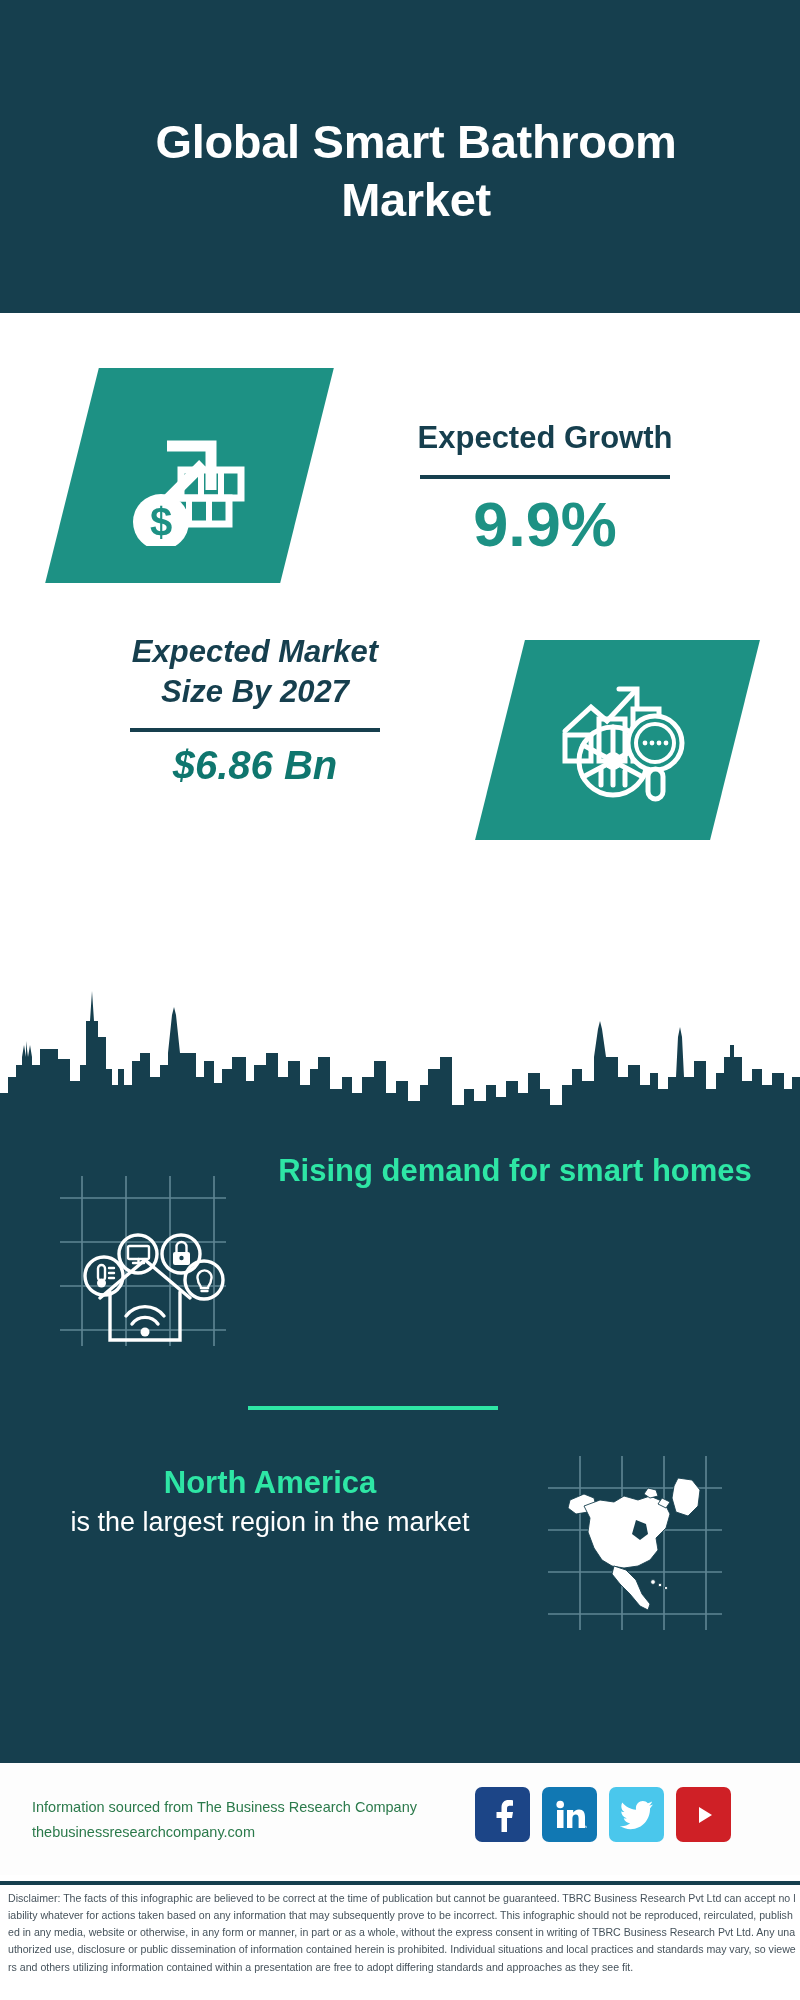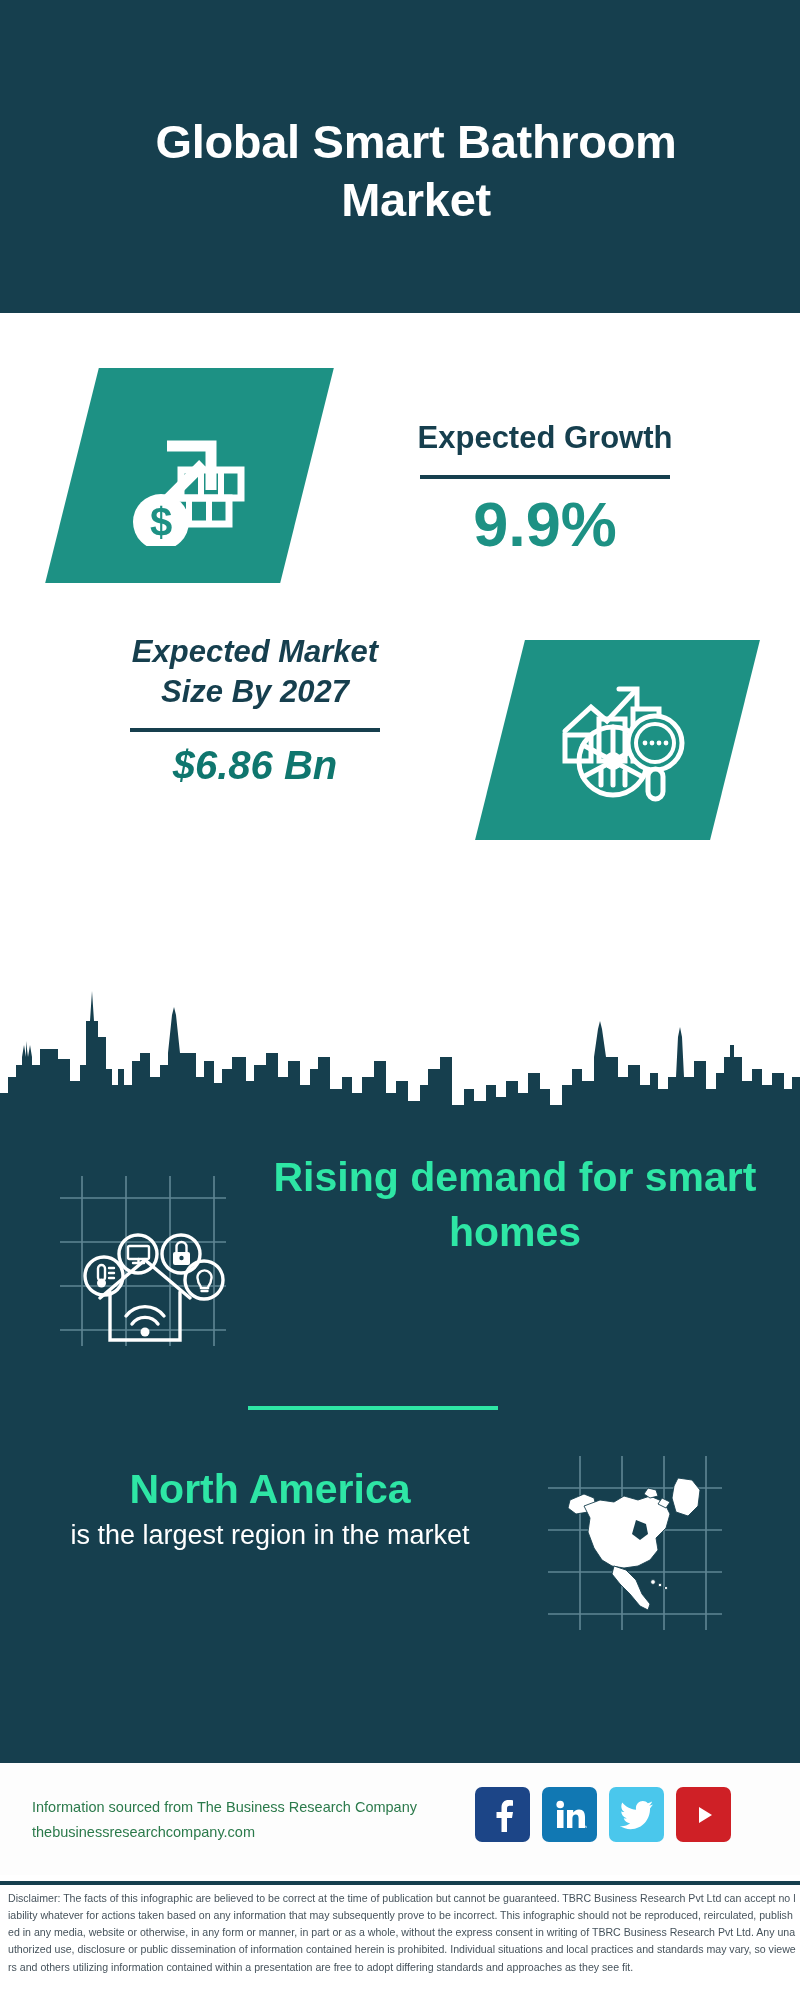--- a/index.html
+++ b/index.html
@@ -92,21 +92,21 @@
   .driver-row {
     position:absolute; left:0; top:32px; width:800px; height:230px;
   }
   .icon-grid-box {
     position:absolute; left:48px; top:14px; width:190px; height:190px;
   }
   .driver-text {
     position:absolute; left:270px; top:0; width:490px; text-align:center;
   }
   .accent-head {
-    color:#2ee6a5; font-size:41px; font-weight:bold; line-height:1.35;
+    color:#2ee6a5; font-size:31px; font-weight:bold; line-height:1.35;
   }
   .white-sub {
     color:#ffffff; font-size:27px; font-weight:normal; line-height:1.35;
   }
 
   .mid-divider {
     position:absolute; left:248px; top:288px; width:250px; height:4px;
     background:#2ee6a5;
   }
 

